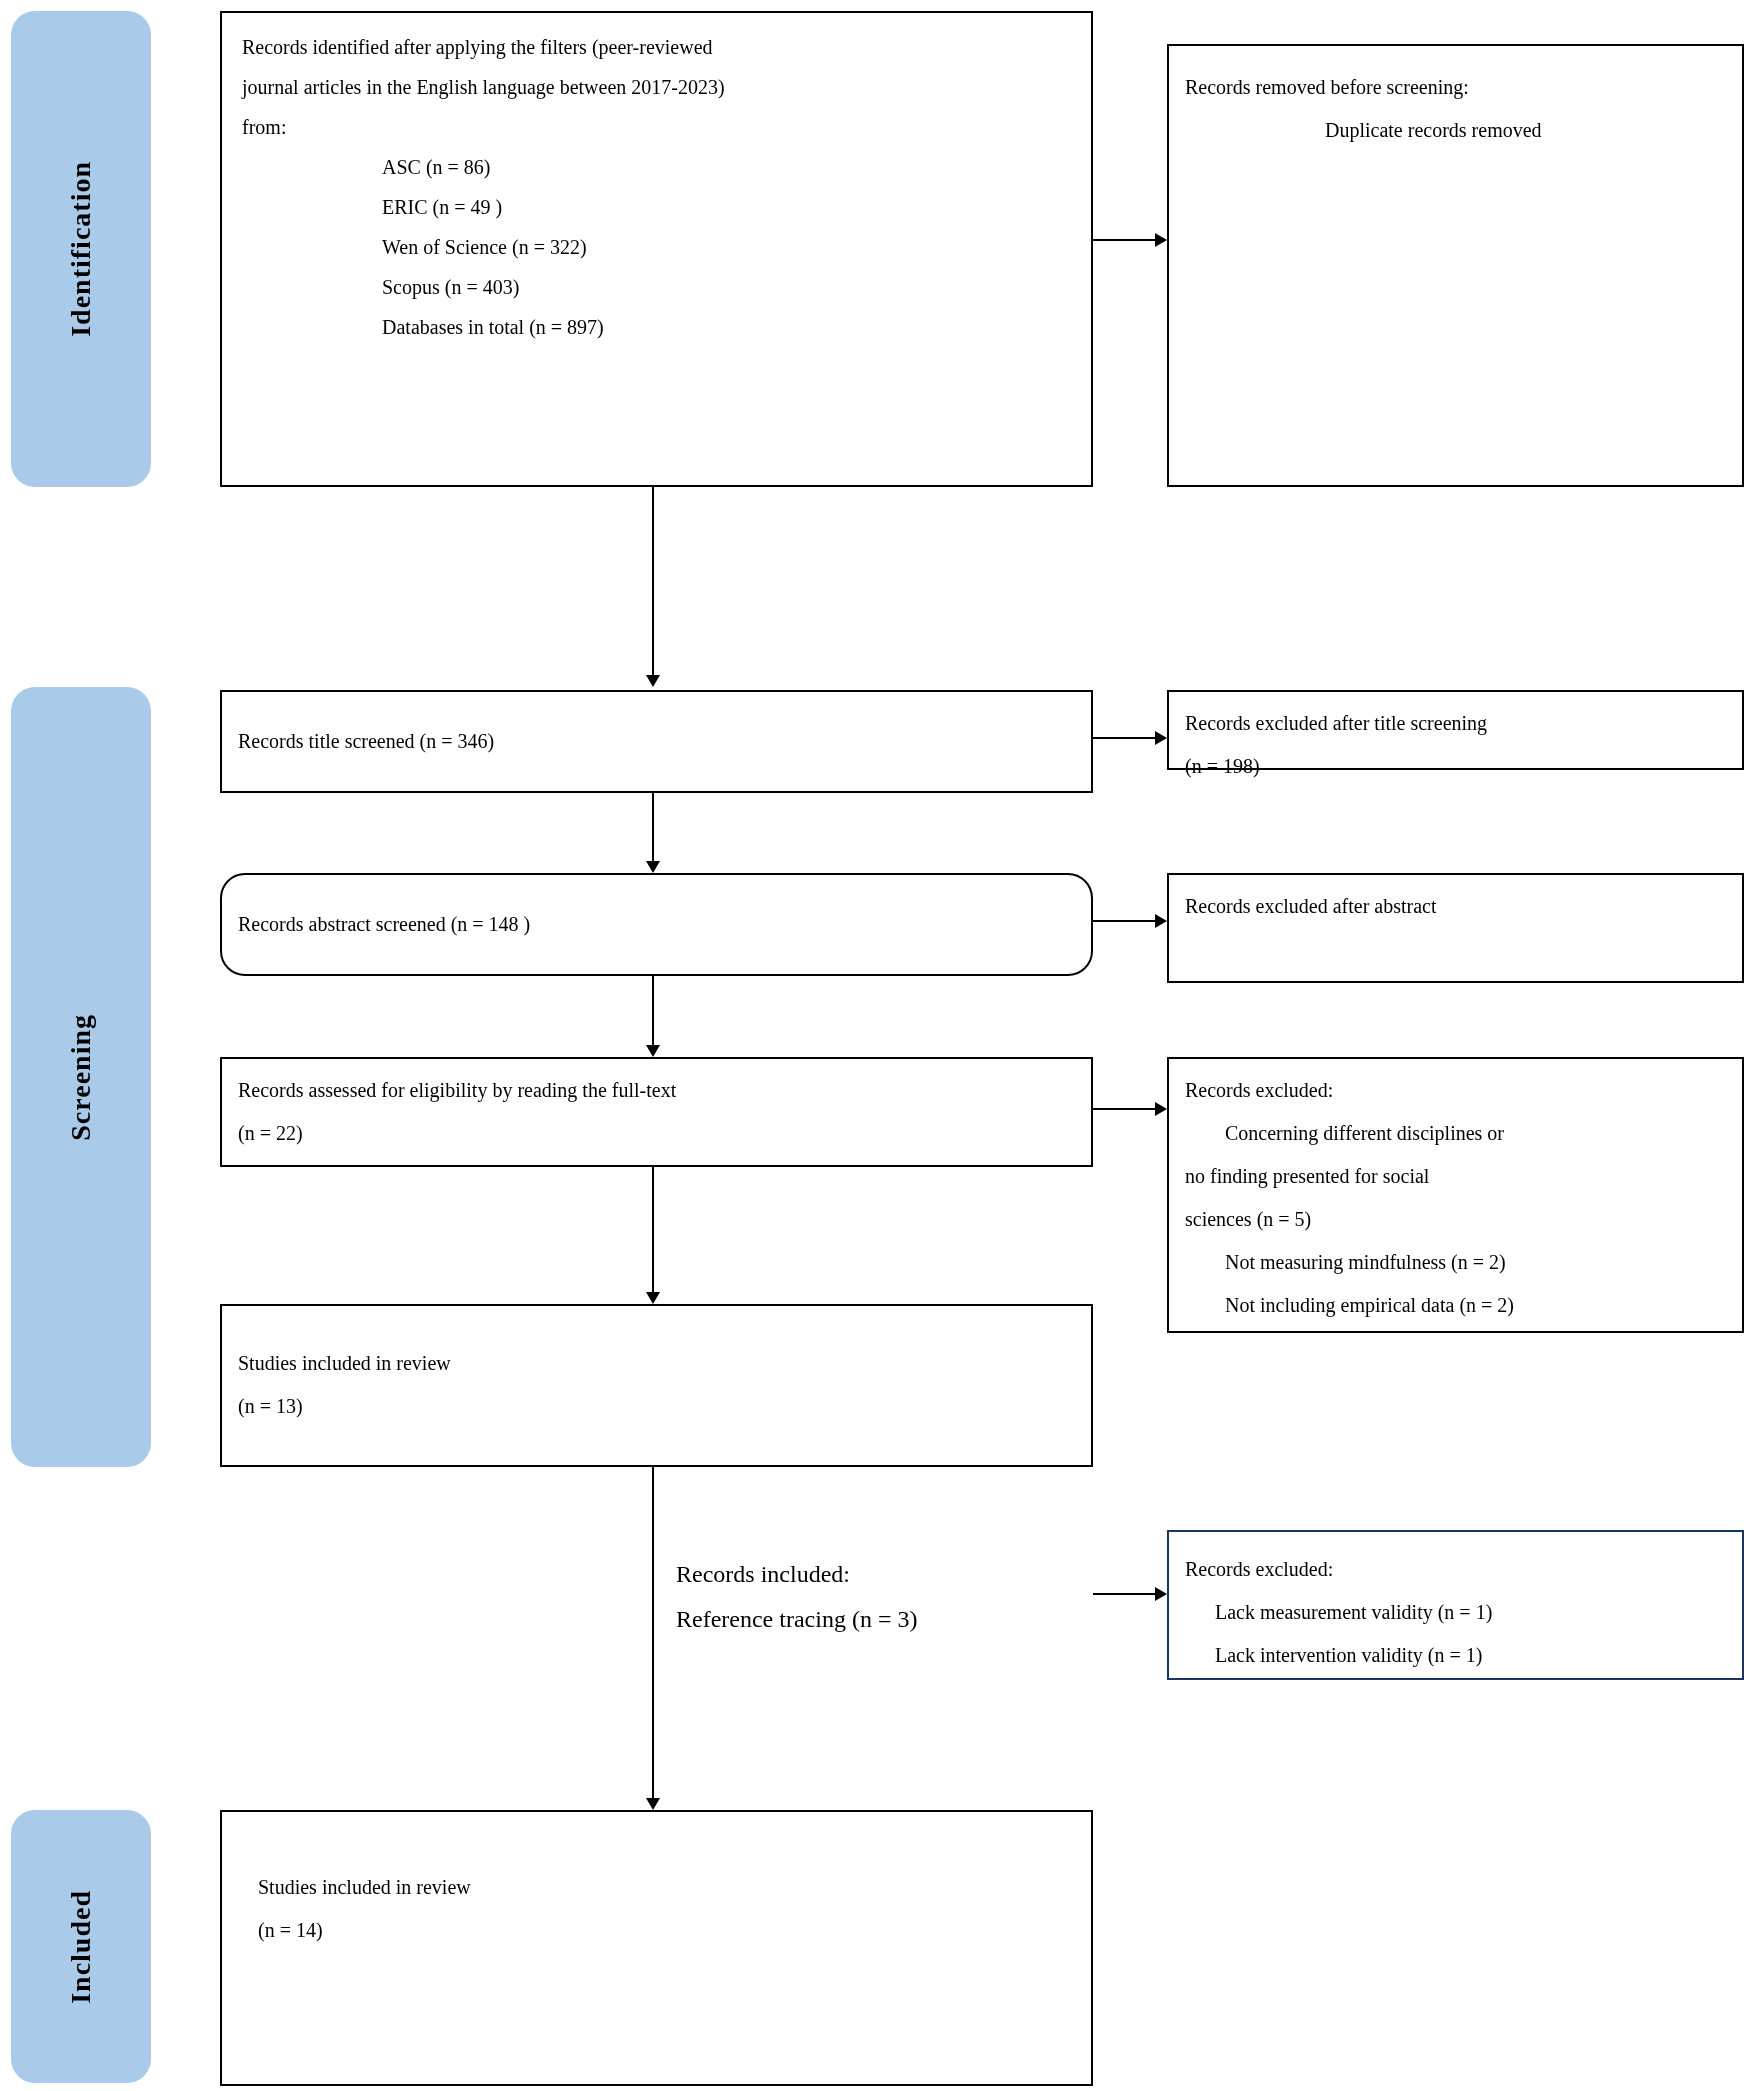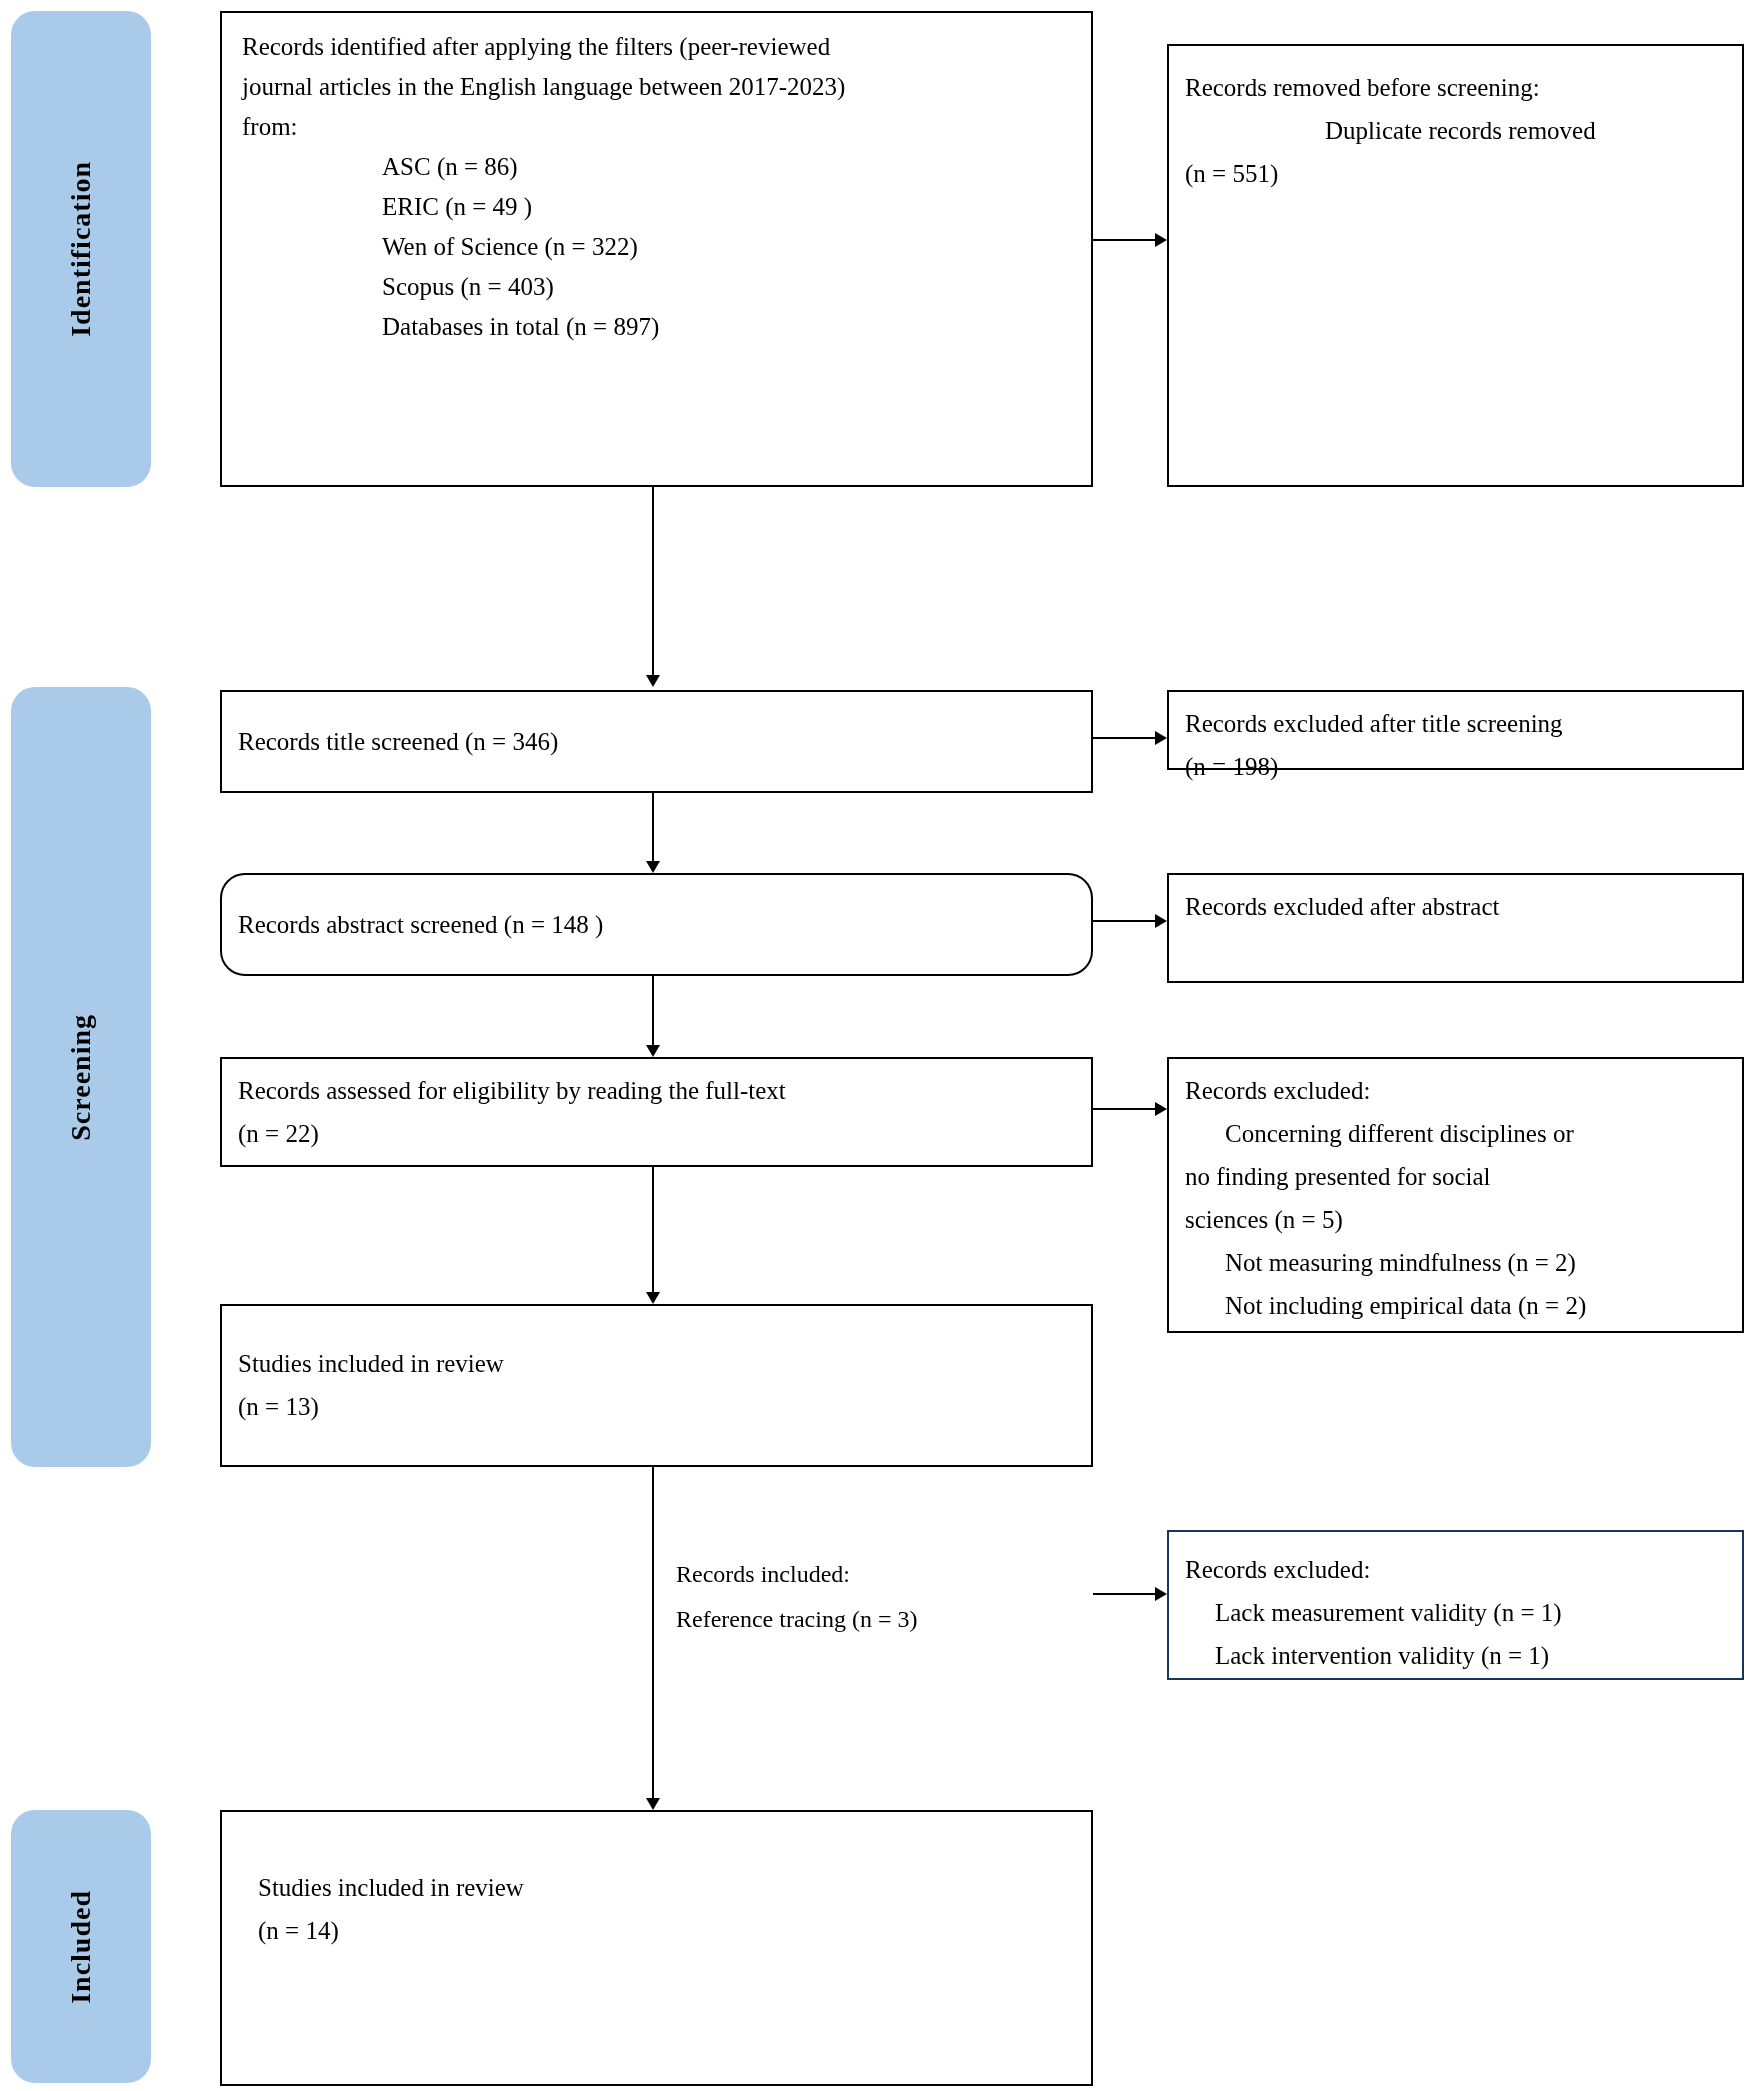--- a/index.html
+++ b/index.html
@@ -34,21 +34,21 @@
   #stage-identification { top: 11px;   height: 476px; }
   #stage-screening      { top: 687px;  height: 780px; }
   #stage-included       { top: 1810px; height: 273px; }
 
   
   .box {
     position: absolute;
     box-sizing: border-box;
     background: #ffffff;
     border: 2px solid #000000;
-    font-size: 25px;
+    font-size: 20px;
     line-height: 43px;
     padding: 10px 16px;
   }
   .box.vcenter { display: flex; align-items: center; }
   .line { white-space: nowrap; }
   .indent-lg { padding-left: 140px; }
   .indent-sm { padding-left: 40px; }
   .indent-xs { padding-left: 30px; }
   .first-indent { text-indent: 40px; }
 
@@ -124,21 +124,20 @@
     <div class="line indent-lg">ASC (n = 86)</div>
     <div class="line indent-lg">ERIC (n = 49 )</div>
     <div class="line indent-lg">Wen of Science (n = 322)</div>
     <div class="line indent-lg">Scopus (n = 403)</div>
     <div class="line indent-lg">Databases in total (n = 897)</div>
   </div>
 
   <div class="box col-right" id="box-removed">
     <div class="line">Records removed before screening:</div>
     <div class="line indent-lg">Duplicate records removed</div>
-    <div class="line">(n = 551)</div>
   </div>
 
   <div class="box col-main vcenter" id="box-title-screened">
     <div class="line">Records title screened (n = 346)</div>
   </div>
   <div class="box col-right" id="box-title-excluded">
     <div class="line">Records excluded after title screening</div>
     <div class="line">(n = 198)</div>
   </div>
 

